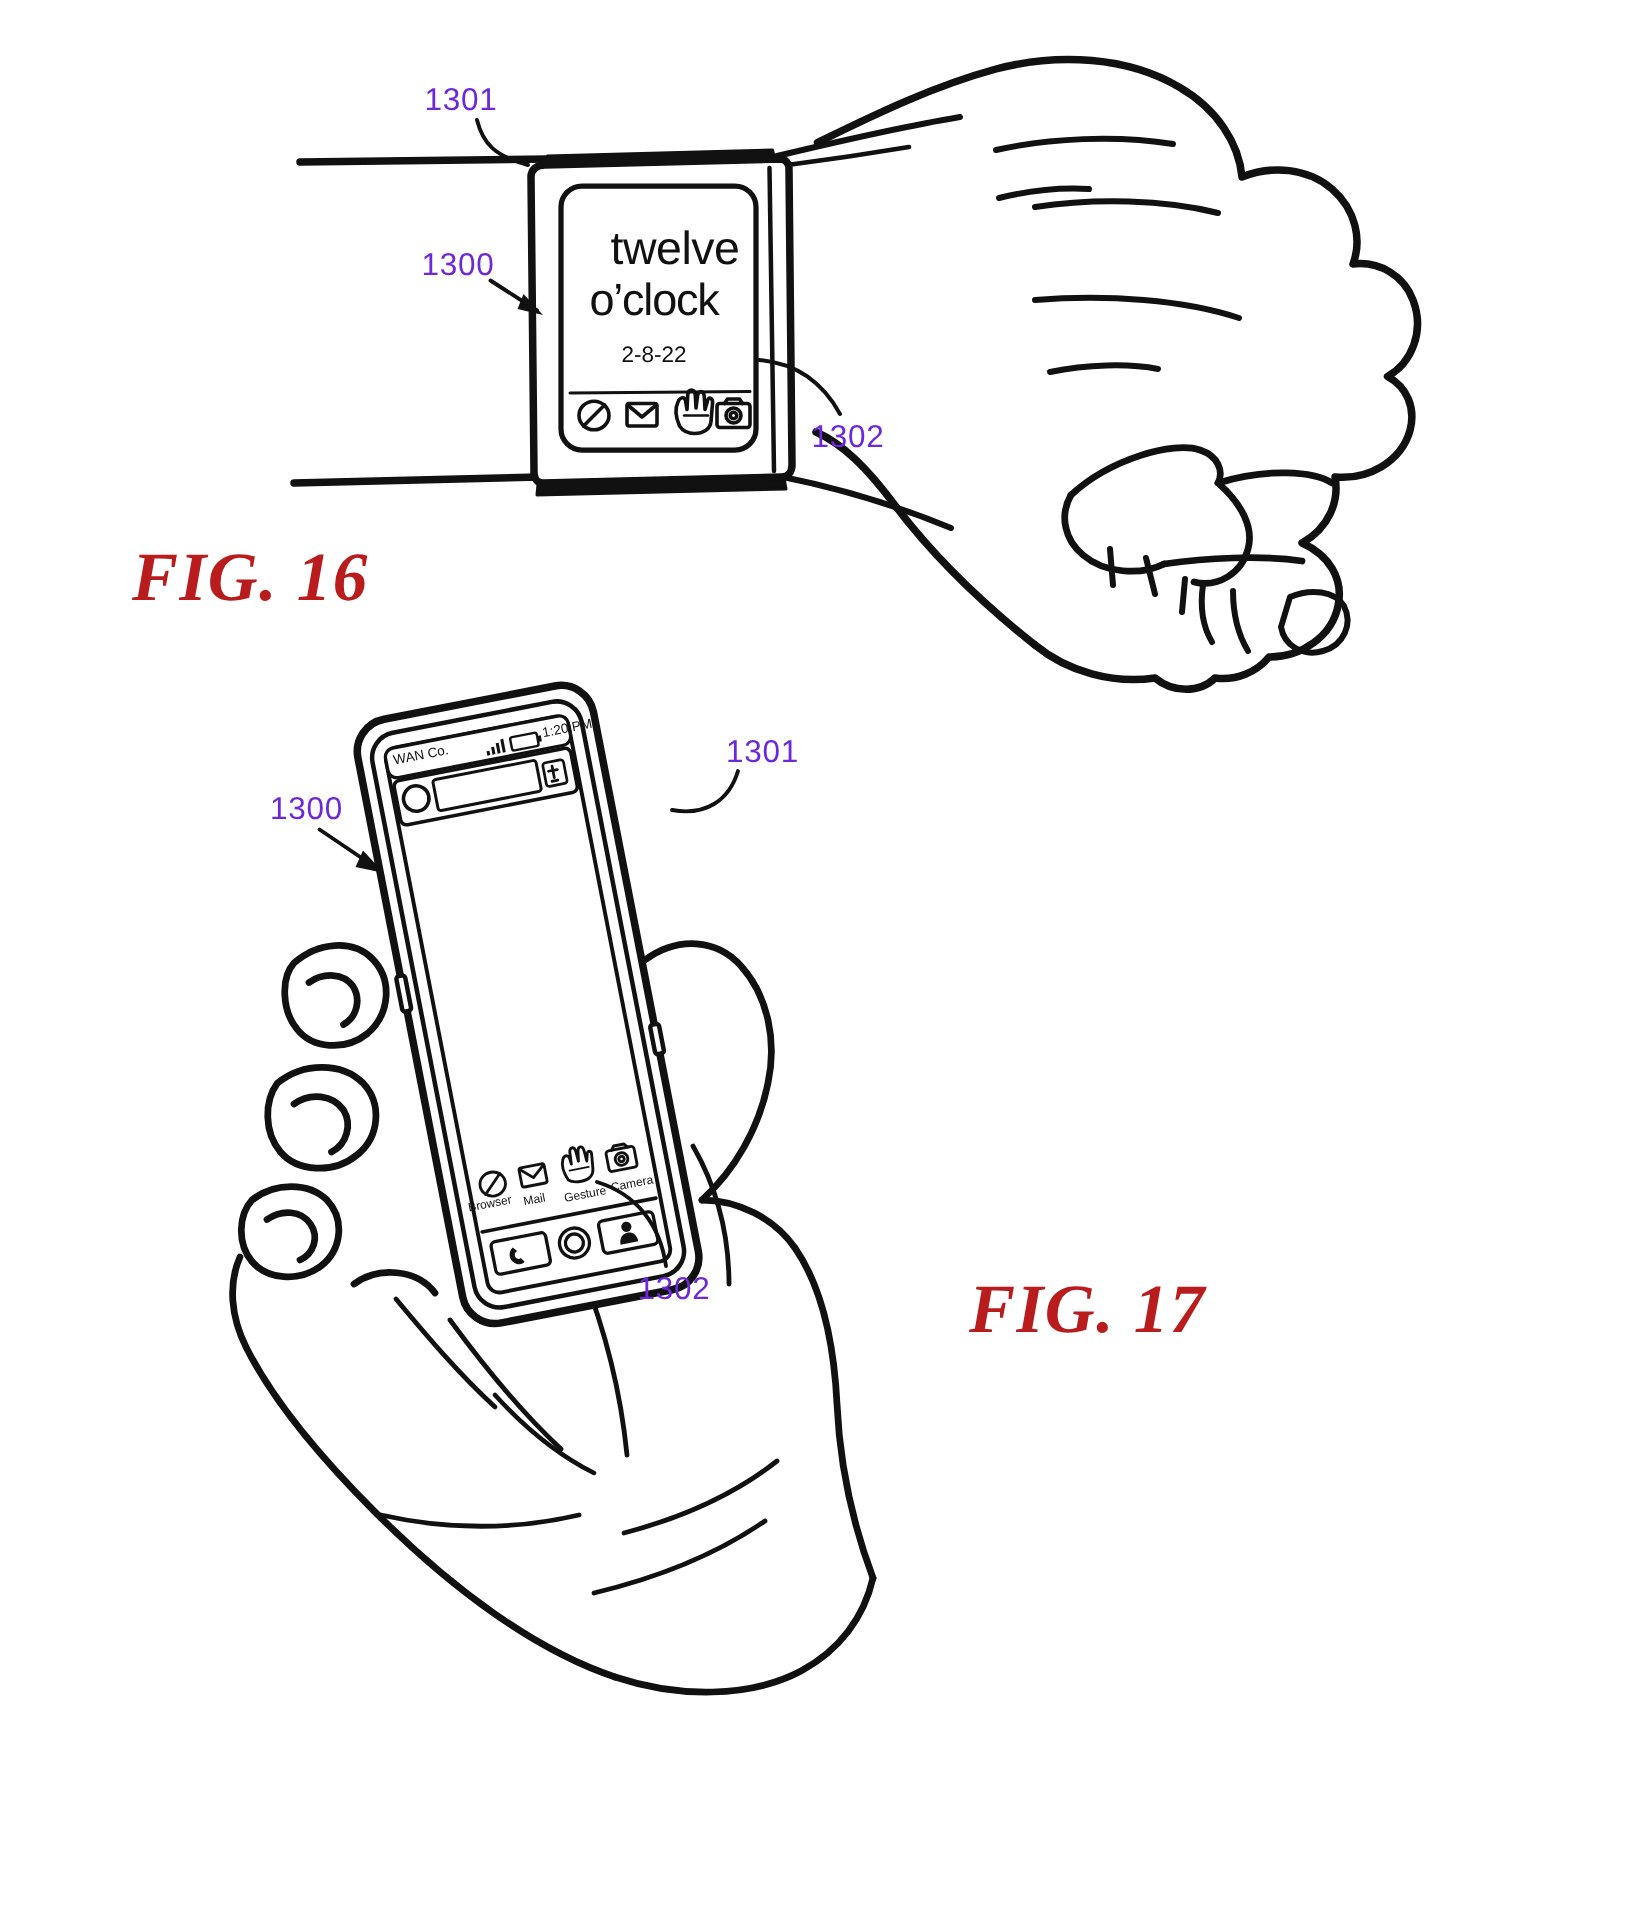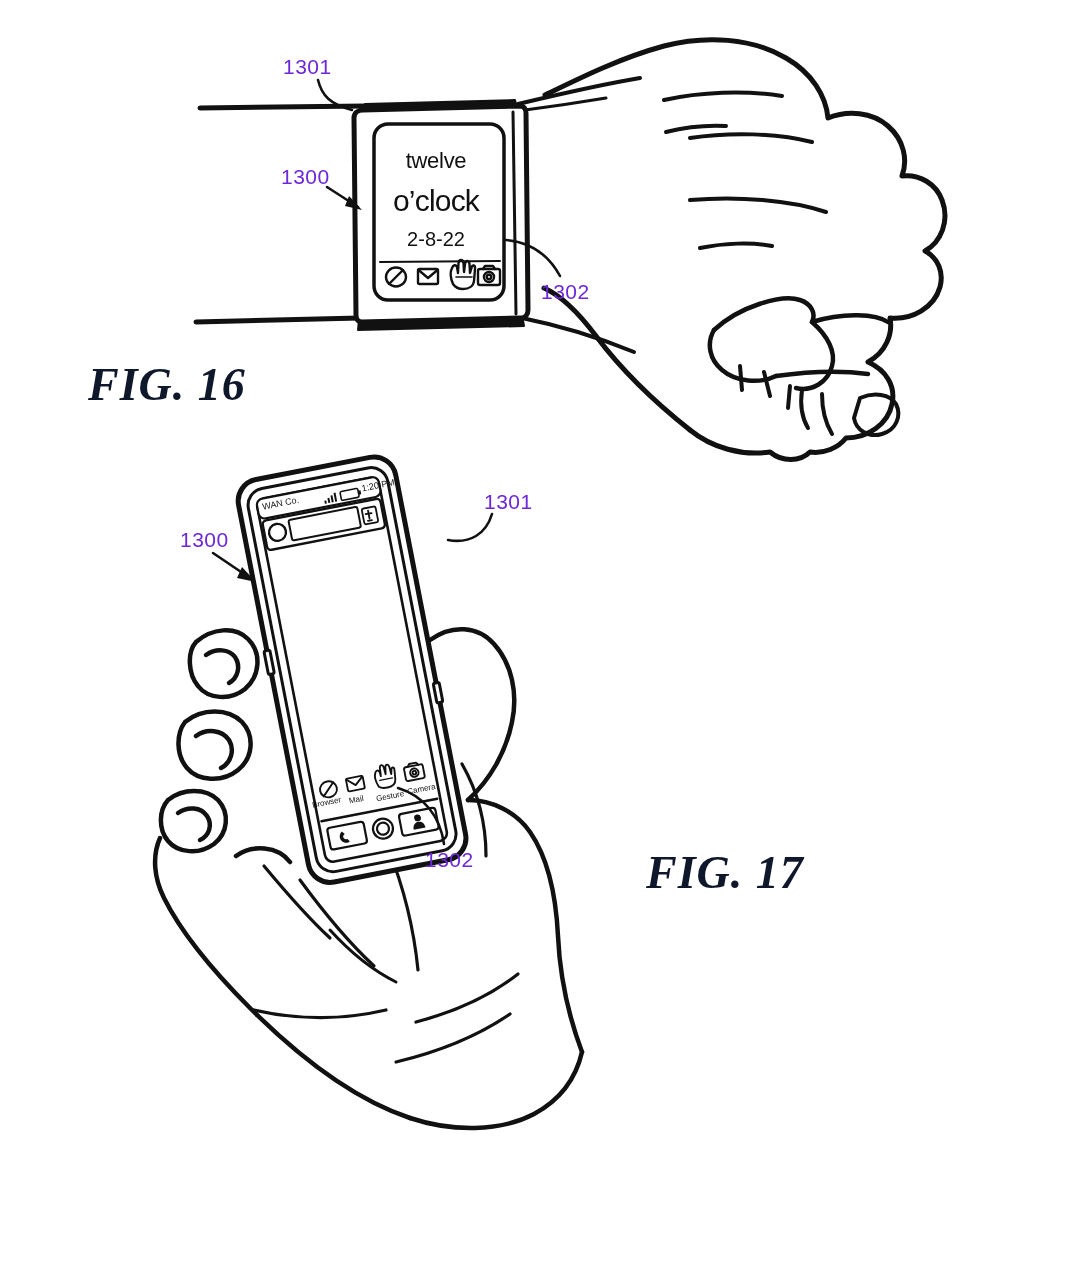--- a/index.html
+++ b/index.html
@@ -6,41 +6,41 @@
   html,body{margin:0;padding:0;background:#ffffff;}
   body{
     width:1091px;height:1280px;position:relative;overflow:hidden;
     font-family:"Liberation Sans", sans-serif;color:#000;
   }
   #sheet{position:absolute;inset:0;width:1091px;height:1280px;}
   .fig-caption{
     position:absolute;
     font-family:"Liberation Serif", serif;
     font-weight:bold;font-style:italic;
-    font-size:46px;letter-spacing:1px;color:#0f172a;
+    font-size:46px;letter-spacing:1px;color:#b91c1c;
     white-space:nowrap;
   }
   #fig16-caption{left:88px;top:358px;}
   #fig17-caption{left:646px;top:822px;margin-top:24px;}
   .ref-num{
     position:absolute;
     font-family:"Liberation Sans", sans-serif;
     font-size:21px;color:#6d28d9;white-space:nowrap;letter-spacing:0.5px;
   }
   #ref-1301-fig16{left:283px;top:55px;}
   #ref-1300-fig16{left:281px;top:165px;}
   #ref-1302-fig16{left:541px;top:280px;}
   #ref-1301-fig17{left:484px;top:490px;}
   #ref-1300-fig17{left:180px;top:528px;}
   #ref-1302-fig17{left:425px;top:848px;}
   
   .watch-text{position:absolute;text-align:center;white-space:nowrap;color:#111;}
-  #watch-time-line1{left:372px;top:148px;width:128px;font-size:22px;letter-spacing:-0.3px;}
+  #watch-time-line1{left:386px;top:148px;width:128px;font-size:31px;letter-spacing:-0.3px;}
   #watch-time-line2{left:362px;top:184px;width:148px;font-size:30px;letter-spacing:-0.8px;}
-  #watch-date{left:378px;top:228px;width:116px;font-size:20px;letter-spacing:0px;}
+  #watch-date{left:378px;top:228px;width:116px;font-size:15px;letter-spacing:0px;}
   
   .phone-layer{position:absolute;left:0;top:0;}
   .tiny{font-size:9px;color:#111;white-space:nowrap;}
   .tiny2{font-size:8px;color:#111;white-space:nowrap;}
 </style>
 </head>
 <body>
 
 <svg id="sheet" viewBox="0 0 1091 1280" xmlns="http://www.w3.org/2000/svg">
   <rect x="0" y="0" width="1091" height="1280" fill="#ffffff"></rect>

